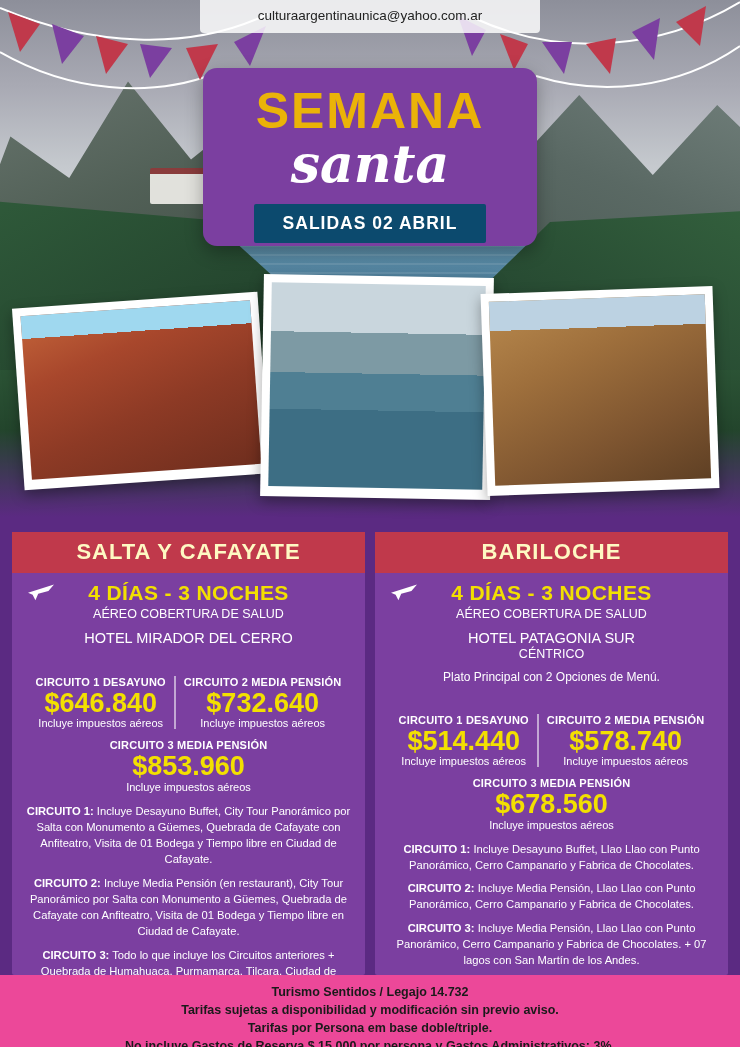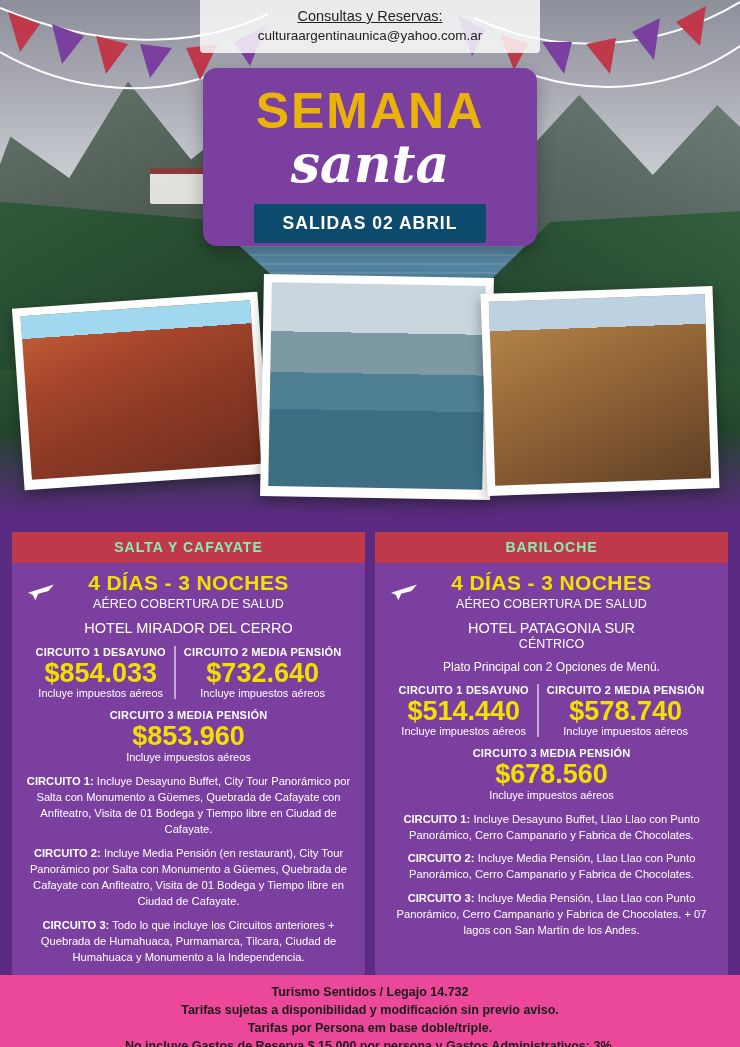--- a/index.html
+++ b/index.html
@@ -134,36 +134,36 @@
     position:absolute; left:0; top:520px; width:740px; height:455px;
     background:#5b2a82;
     padding:12px 12px 0;
     display:flex; gap:10px;
   }
   .panel {
     flex:1; background:#7b3fa0; border-radius:2px; position:relative;
     padding-bottom:10px;
   }
   .panel-head {
-    background:#c0394b; color:#86efac; text-align:center;
-    font-size:14px; font-weight:bold; letter-spacing:1px;
+    background:#c0394b; color:#fef9c3; text-align:center;
+    font-size:22px; font-weight:bold; letter-spacing:1px;
     padding:7px 0 8px;
   }
   .plane-icon { position:absolute; left:14px; top:46px; color:#fff; }
   .plane-icon.right { left:14px; }
   .panel-body { text-align:center; color:#fff; padding:8px 10px 0; }
   .days { font-size:21px; font-weight:bold; color:#f3e000; letter-spacing:.4px; }
   .cover { font-size:12.5px; margin-top:2px; }
   .hotel { font-size:14.5px; margin-top:9px; }
   .hotel b { font-weight:normal; }
   .hotel-sub { font-size:12.5px; margin-top:1px; }
   .plato { font-size:12px; margin-top:9px; }
 
   .price-row { display:flex; justify-content:center; margin-top:10px; }
-  .price-col { padding:0 8px; }
+  .price-col { padding:0 8px;margin-top:20px; }
   .price-col + .price-col { border-left:2px solid rgba(255,255,255,.55); }
   .circuito-label { font-size:11px; font-weight:bold; letter-spacing:.2px; }
   .price { font-size:27px; font-weight:bold; color:#f3e000; line-height:1.05; margin-top:1px; }
   .price-note { font-size:11px; }
 
   .price-single { margin-top:10px; }
   .price-single .price { font-size:27px; }
 
   .details { text-align:center; padding:10px 14px 0; color:#fff; font-size:11.2px; line-height:1.45; }
   .details p { margin-bottom:7px; }
@@ -206,21 +206,20 @@
       <polygon points="52,24 84,36 62,64"></polygon>
       <polygon points="140,44 172,48 150,78"></polygon>
       <polygon points="234,42 266,26 250,66"></polygon>
       <polygon points="660,18 632,32 654,60"></polygon>
       <polygon points="572,42 542,42 564,74"></polygon>
       <polygon points="486,30 458,16 472,56"></polygon>
     </g>
   </svg>
 
   <div class="contact">
-    <div class="contact-title">Consultas y Reservas:</div>
     <div class="contact-mail">culturaargentinaunica@yahoo.com.ar</div>
   </div>
 
   <div class="badge">
     <div class="badge-semana">SEMANA</div>
     <div class="badge-santa">santa</div>
     <div class="badge-salidas">SALIDAS 02 ABRIL</div>
   </div>
 
   <div class="photos">
@@ -247,21 +246,21 @@
       <div class="days">4 DÍAS - 3 NOCHES</div>
       <div class="cover">AÉREO COBERTURA DE SALUD</div>
       <div class="hotel">
         <span>HOTEL</span>
         <b>MIRADOR DEL CERRO</b>
       </div>
 
       <div class="price-row">
         <div class="price-col">
           <div class="circuito-label">CIRCUITO 1 DESAYUNO</div>
-          <div class="price">$854.033</div>
+          <div class="price">$646.840</div>
           <div class="price-note">Incluye impuestos aéreos</div>
         </div>
         <div class="price-col">
           <div class="circuito-label">CIRCUITO 2 MEDIA PENSIÓN</div>
           <div class="price">$732.640</div>
           <div class="price-note">Incluye impuestos aéreos</div>
         </div>
       </div>
 
       <div class="price-single">

